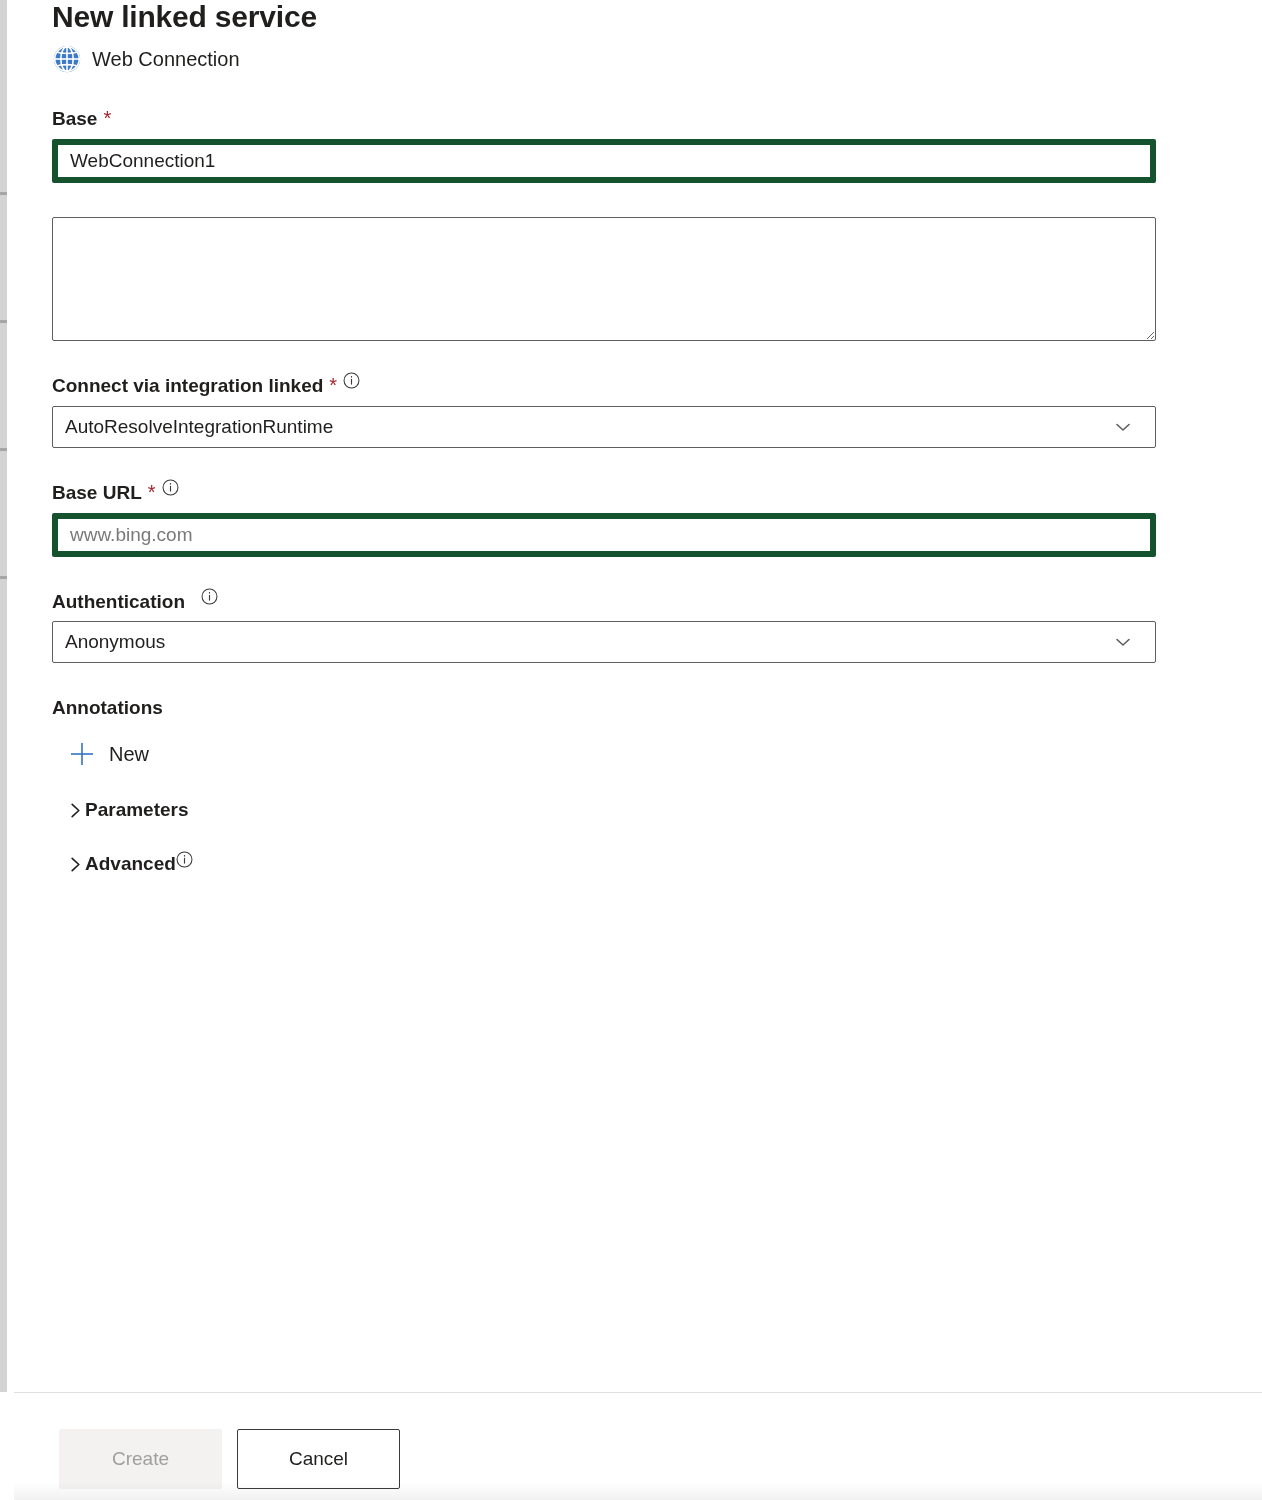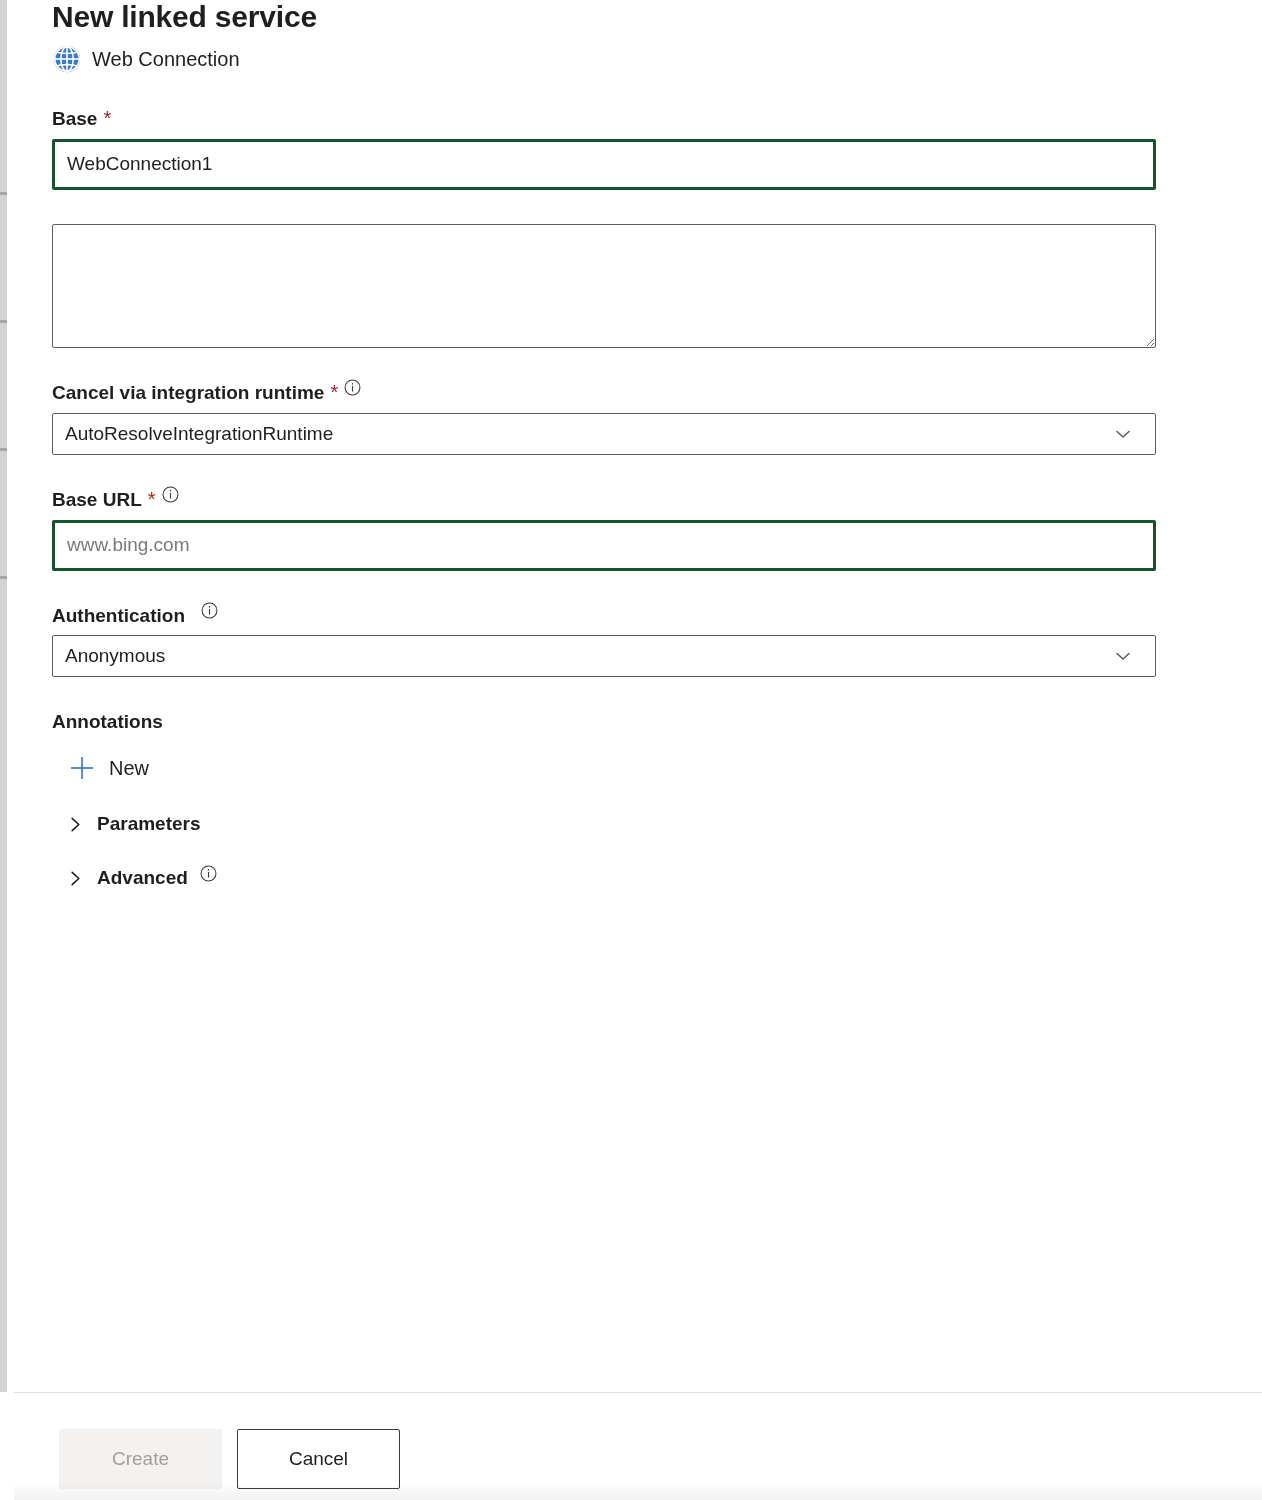--- a/index.html
+++ b/index.html
@@ -82,22 +82,22 @@
     width: 17px; height: 17px;
     display: inline-block;
     position: relative;
     top: -3px;
     flex: 0 0 auto;
   }
   .info-icon svg { display: block; }
 
   .textbox {
     width: 1104px;
-    height: 51px;
-    border: 3px solid #14532d;
+    height: 44px;
+    border: 6px solid #14532d;
     border-radius: 2px;
     background: #ffffff;
     font-family: "Liberation Sans", sans-serif;
     font-size: 19px;
     color: #201f1e;
     padding: 0 12px;
     outline: none;
     display: block;
   }
   .textbox::placeholder { color: #7a7a7a; }
@@ -182,21 +182,20 @@
     width: 150px;
     cursor: pointer;
   }
   .plus-icon { width: 26px; height: 26px; flex: 0 0 auto; }
   .new-label { font-size: 20px; color: #201f1e; }
 
   
   .collapse-row {
     display: flex;
     align-items: center;
-    gap: 12px;
     margin-top: 32px;
     margin-left: 14px;
     width: 260px;
     cursor: pointer;
   }
   .chevron-right { width: 19px; height: 19px; flex: 0 0 auto; }
   .collapse-label {
     font-size: 19px;
     font-weight: bold;
     color: #201f1e;
@@ -287,21 +286,21 @@
         </div>
         <input class="textbox" type="text" value="WebConnection1" style="">
       </div>
 
       <div class="field">
         <textarea class="textarea" style=""></textarea>
       </div>
 
       <div class="field">
         <div class="label-row">
-          <span class="label">Cancel via integration runtime</span>
+          <span class="label">Connect via integration linked</span>
           <span class="req">*</span>
           <span class="info-icon">
             <svg width="17" height="17" viewBox="0 0 18 18" xmlns="http://www.w3.org/2000/svg">
               <circle cx="9" cy="9" r="7.9" fill="none" stroke="#3b3a39" stroke-width="1.1"></circle>
               <rect x="8.4" y="7.3" width="1.2" height="6" fill="#3b3a39"></rect>
               <rect x="8.4" y="4.3" width="1.2" height="1.6" fill="#3b3a39"></rect>
             </svg>
           </span>
         </div>
         <div class="dropdown">

